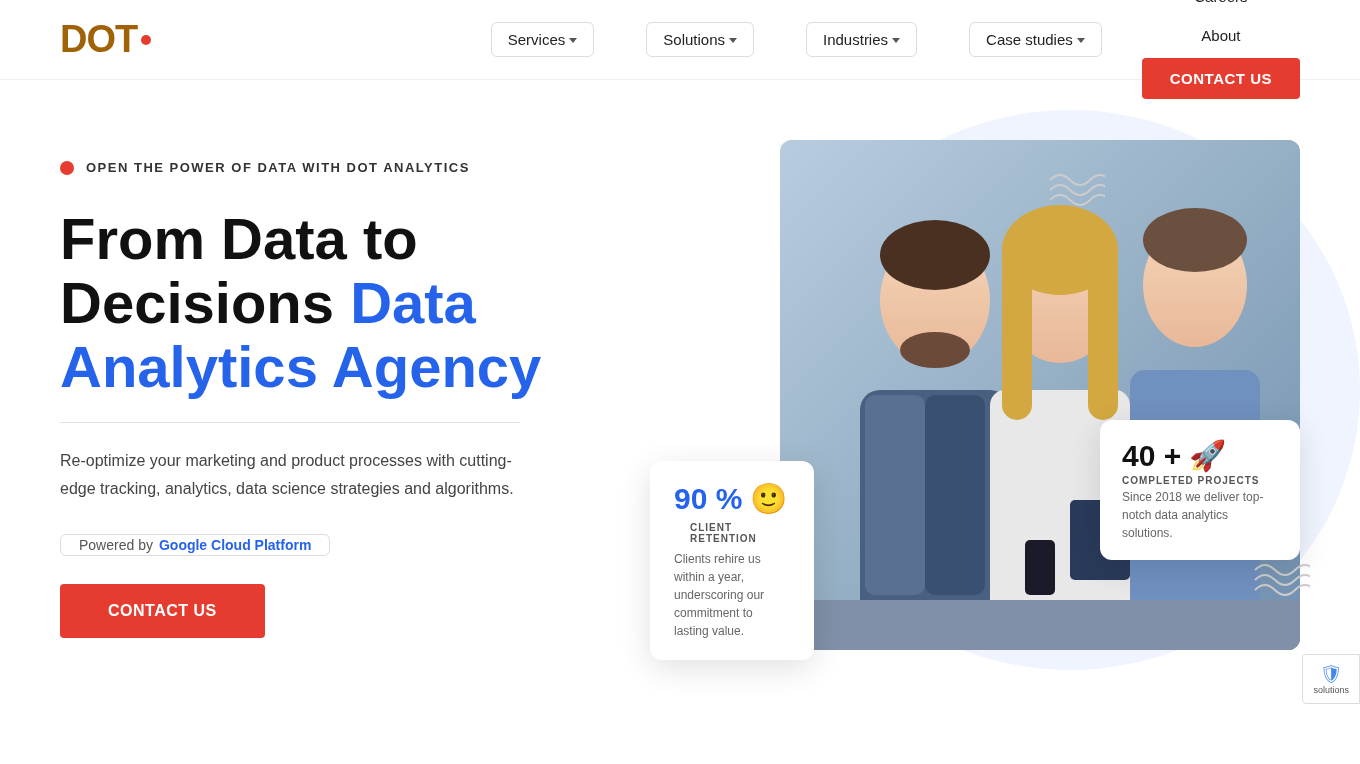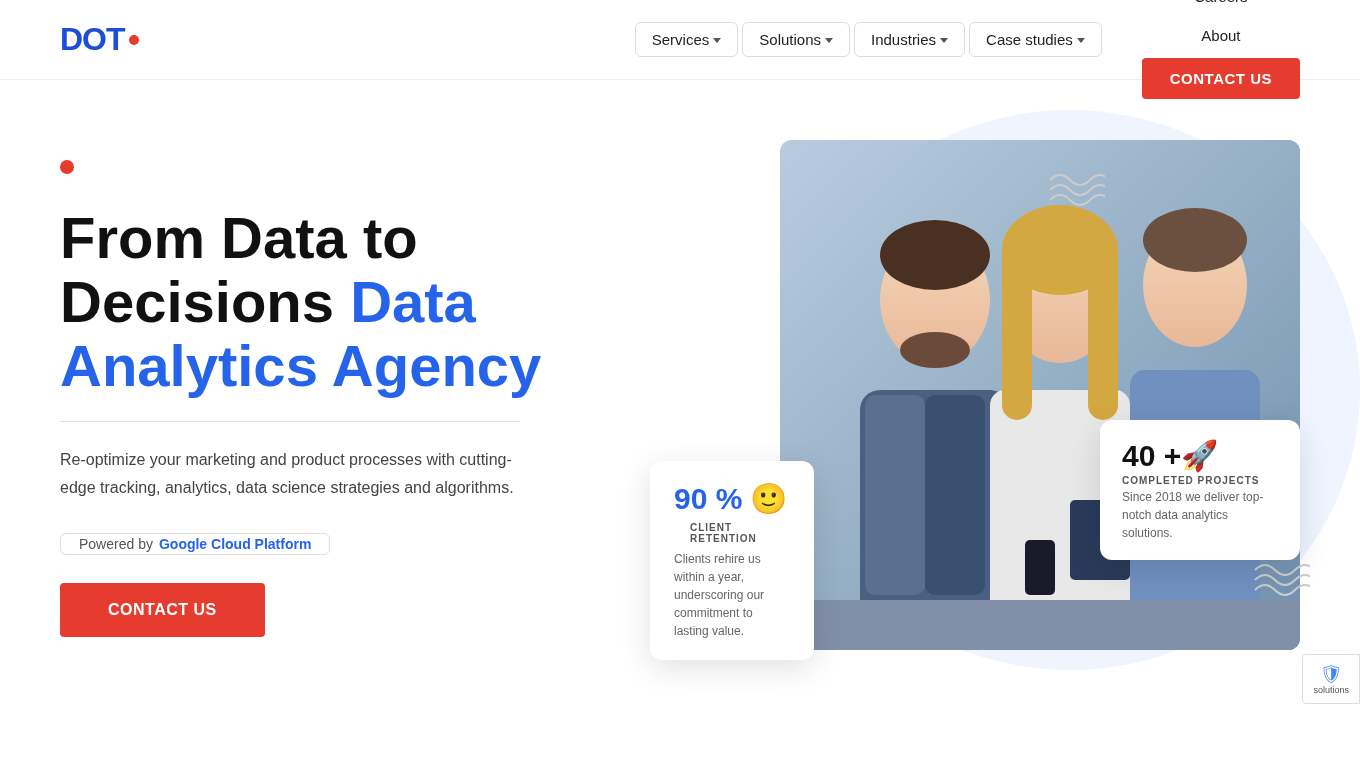--- a/index.html
+++ b/index.html
@@ -12,23 +12,23 @@
       padding: 0 60px;
       height: 80px;
       background: #fff;
       border-bottom: 1px solid #f0f0f0;
       position: relative;
       z-index: 10;
     }
     .nav-logo {
       margin-right: auto;
       font-weight: 900;
-      font-size: 32px;
+      font-size: 38px;
       letter-spacing: -1px;
-      color: #1d4ed8;
+      color: #a16207;
       display: flex;
       align-items: center;
       gap: 2px;
     }
     .logo-dot-circle {
       width: 10px;
       height: 10px;
       background: #e63c2f;
       border-radius: 50%;
       display: inline-block;
@@ -48,20 +48,21 @@
       font-weight: 500;
       color: #222;
       cursor: pointer;
       border-radius: 4px;
       transition: background 0.2s;
       border: 1px solid transparent;
     }
     .nav-item.has-border {
       border: 1px solid #ddd;
       border-radius: 6px;
+      margin-left: 48px;
     }
     .chevron-icon {
       width: 0; height: 0;
       border-left: 4px solid transparent;
       border-right: 4px solid transparent;
       border-top: 5px solid #555;
       margin-top: 2px;
     }
     .nav-right {
       display: flex;
@@ -262,20 +263,21 @@
       width: 200px;
       box-shadow: 0 8px 32px rgba(0,0,0,0.12);
       z-index: 5;
     }
     .card-projects .proj-num {
       font-size: 30px;
       font-weight: 800;
       color: #111;
       display: flex;
       align-items: center;
+      gap: 8px;
     }
     .card-projects .proj-label {
       font-size: 10px;
       font-weight: 700;
       letter-spacing: 1px;
       color: #555;
       text-transform: uppercase;
       margin: 2px 0;
     }
     .card-projects .proj-desc {
@@ -347,20 +349,21 @@
     <span class="nav-plain">Careers</span>
     <span class="nav-plain">About</span>
     <button class="nav-cta">CONTACT US</button>
   </div>
 </nav>
 
 <section class="hero">
   <div class="hero-left">
     <div class="hero-tagline">
       <span class="red-dot"></span>
+      <span>OPEN THE POWER OF DATA WITH DOT ANALYTICS</span>
     </div>
     <h1 class="hero-title">
       <span>From Data to</span><br>
       <span>Decisions </span><span class="blue-text">Data Analytics Agency</span>
     </h1>
     <div class="hero-divider"></div>
     <p class="hero-desc">Re-optimize your marketing and product processes with cutting-edge tracking, analytics, data science strategies and algorithms.</p>
     <div class="powered-by-box">
       <span>Powered by</span>
       <span class="gcp-link">Google Cloud Platform</span>

